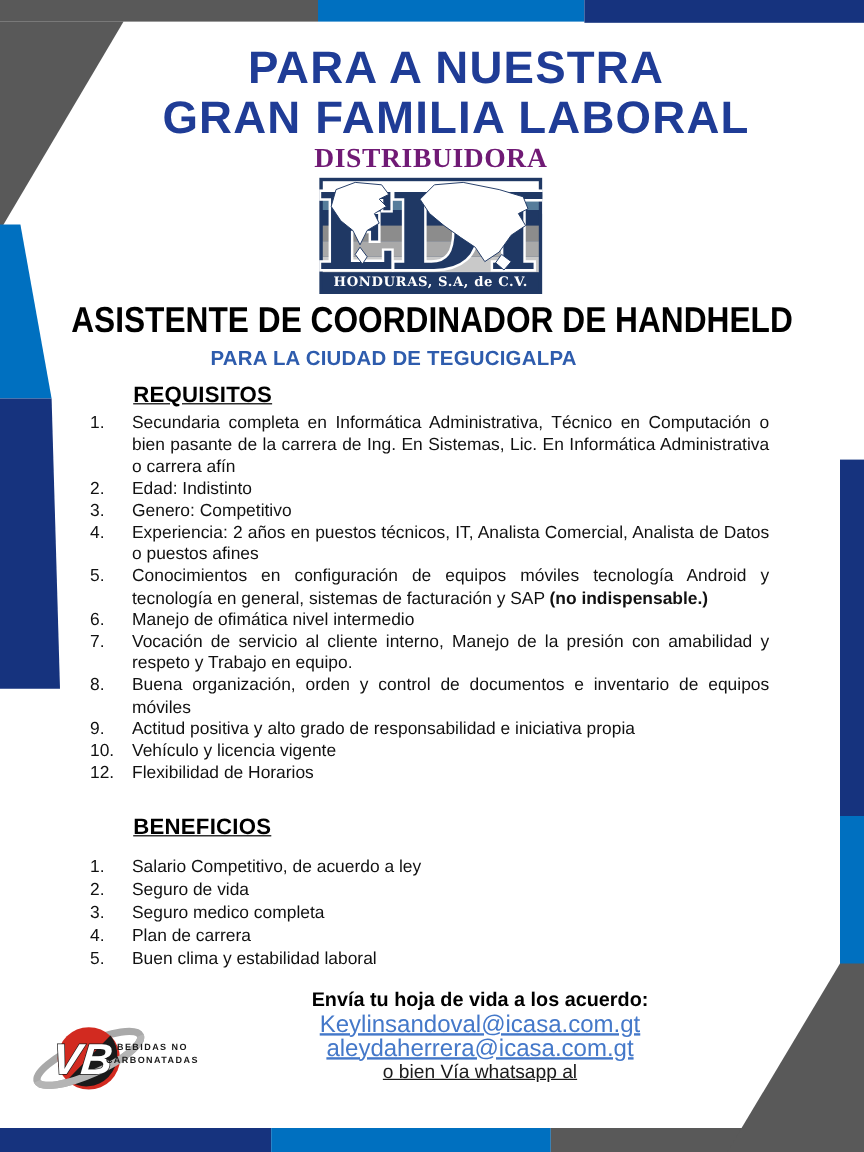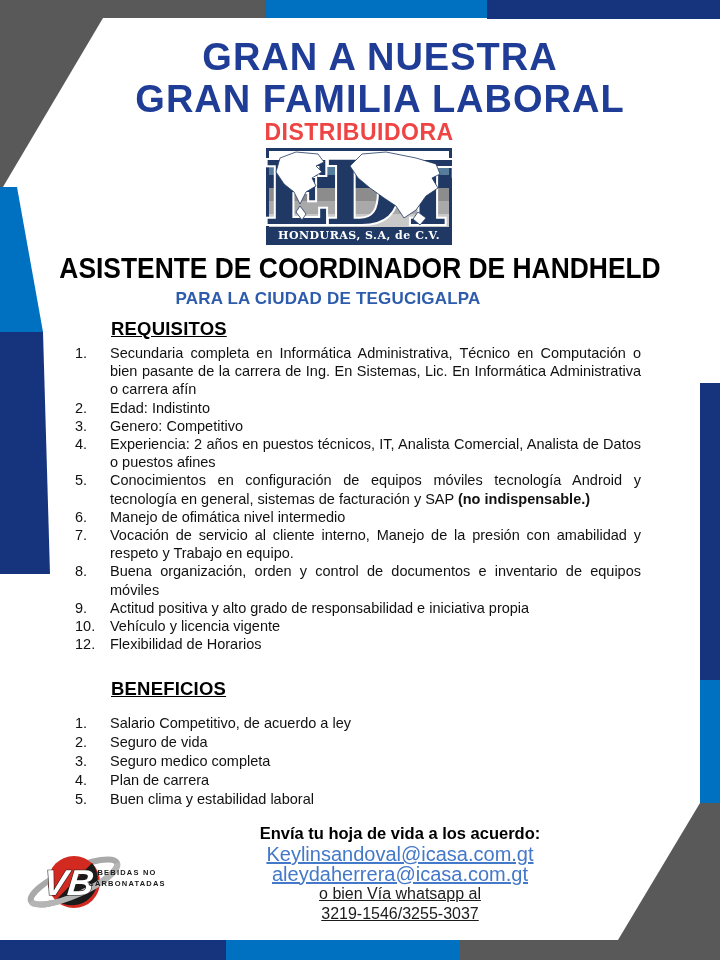--- a/index.html
+++ b/index.html
@@ -13,22 +13,22 @@
   #bg{position:absolute;inset:0;z-index:0;}
   .content{position:absolute;inset:0;z-index:1;}
 
   .main-title{
     top:36px;left:40px;width:680px;text-align:center;
     font-size:38px;line-height:42px;font-weight:bold;letter-spacing:1px;
     color:#1f3c96;
   }
   .distribuidora{
     top:119px;left:246px;width:226px;text-align:center;
-    font-family:Liberation Sans, sans-serif;
-    font-weight:bold;font-size:23px;color:#ef4444;letter-spacing:.5px;
+    font-family:Liberation Serif, serif;
+    font-weight:bold;font-size:23px;color:#701a75;letter-spacing:.5px;
   }
   .edt-box{left:266px;top:148px;}
   .job-title{
     top:251px;left:0;width:720px;text-align:center;
     font-size:30px;font-weight:bold;color:#000;
     transform:scaleX(.88);transform-origin:center;
     white-space:nowrap;
   }
   .job-location{
     top:289px;left:0;width:656px;text-align:center;
@@ -75,21 +75,21 @@
   <rect x="0" y="940" width="226" height="20" fill="#16337e"></rect>
   <rect x="226" y="940" width="233" height="20" fill="#0070c0"></rect>
   <rect x="459" y="940" width="261" height="20" fill="#595959"></rect>
 
   <polygon points="700,803 720,803 720,960 606,960" fill="#595959"></polygon>
 </svg>
 
 <div class="content">
 
   <div class="abs main-title">
-    <div>GRAN A NUESTRA</div>
+    <div>PARA A NUESTRA</div>
     <div>GRAN FAMILIA LABORAL</div>
   </div>
 
   <div class="abs distribuidora">DISTRIBUIDORA</div>
 
   <svg class="abs edt-box" width="186" height="97" viewBox="0 0 186 97">
     <rect x="0" y="0" width="186" height="97" fill="#1f3864"></rect>
     <rect x="3" y="3" width="180" height="11" fill="#ffffff"></rect>
     <rect x="3" y="14" width="180" height="13" fill="#567d9b"></rect>
     <rect x="3" y="27" width="180" height="13" fill="#1f3864"></rect>
@@ -196,21 +196,20 @@
     <span class="num">5.</span>
     <span class="txt"><span>Buen clima y estabilidad laboral</span></span>
   </div>
 </div>
 
   <div class="abs contact">
     <div class="lead">Envía tu hoja de vida a los acuerdo:</div>
     <a>Keylinsandoval@icasa.com.gt</a>
     <a>aleydaherrera@icasa.com.gt</a>
     <span class="dark-link">o bien Vía whatsapp al</span>
-    <span class="dark-link">3219-1546/3255-3037</span>
   </div>
 
   <svg class="abs planet" width="162" height="82" viewBox="0 0 162 82">
     <g transform="rotate(-24 62 40)">
       <ellipse cx="62" cy="40" rx="47" ry="13" fill="none" stroke="#a9a9a9" stroke-width="6"></ellipse>
     </g>
     <circle cx="62" cy="40" r="26" fill="#d22a20"></circle>
     <path d="M 44,58 A 26,26 0 0 0 80,21 Z" fill="#1a1a1a"></path>
     <g transform="rotate(-24 62 40)">
       <path d="M 15,40 A 47,13 0 0 0 109,40" fill="none" stroke="#b5b5b5" stroke-width="6"></path>

